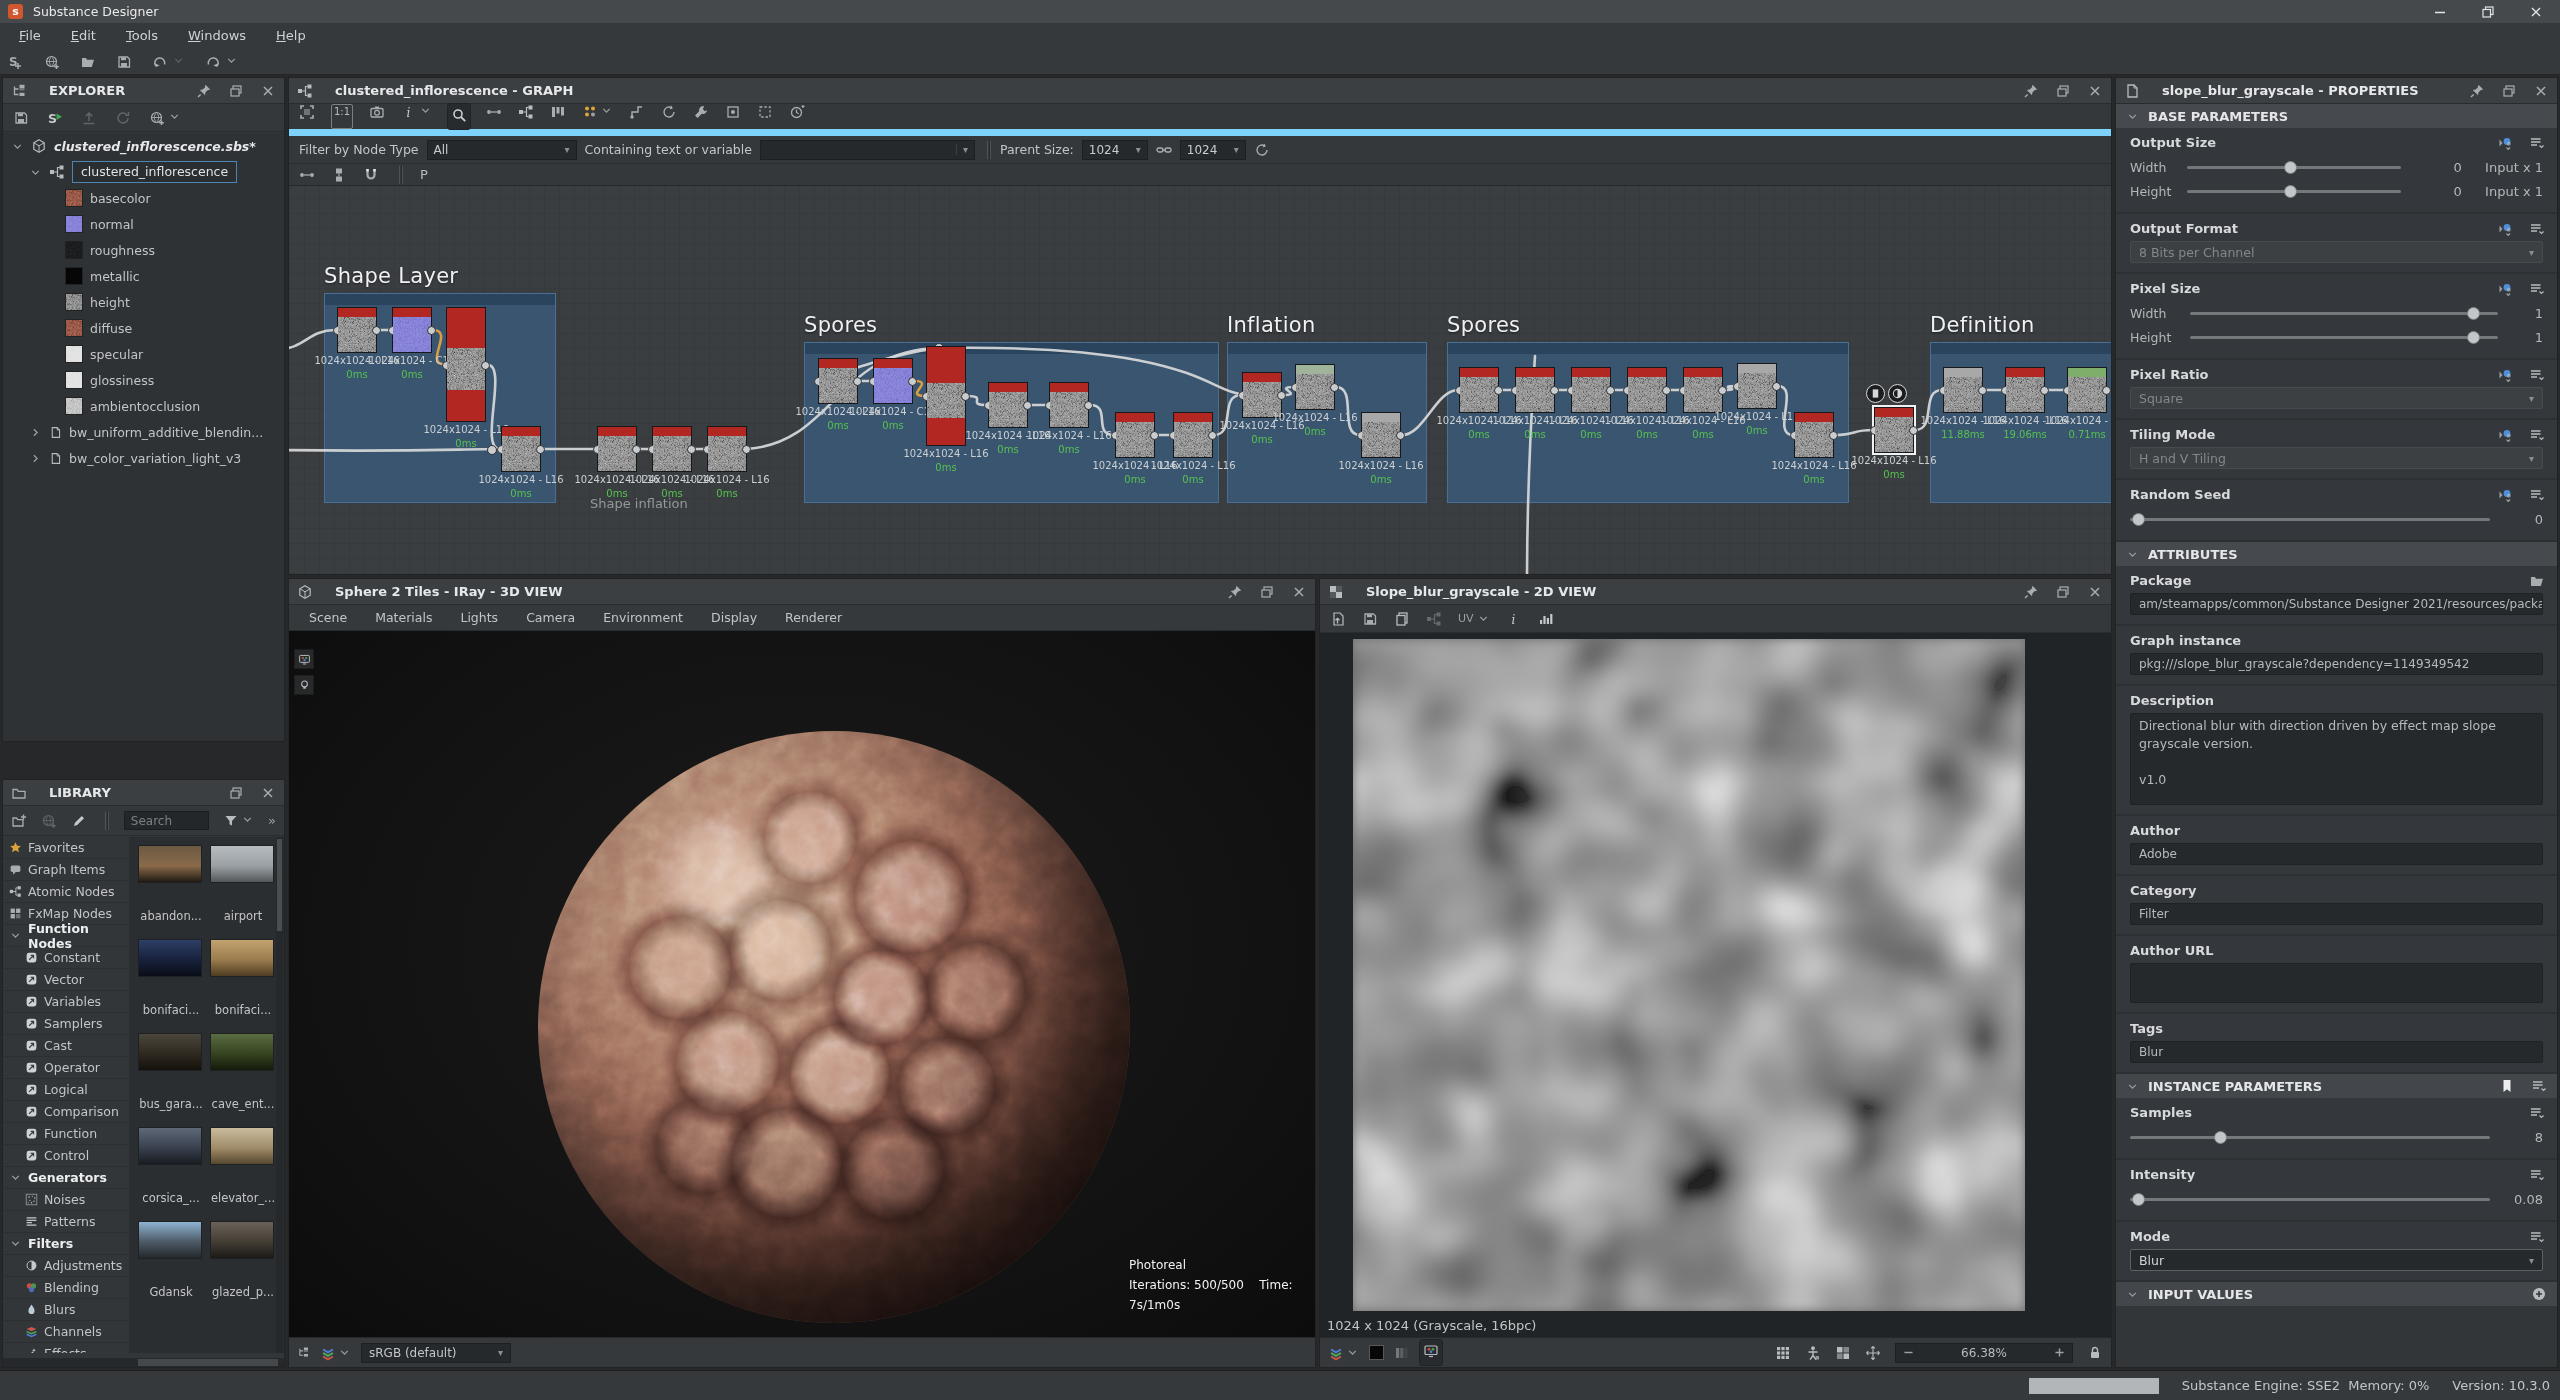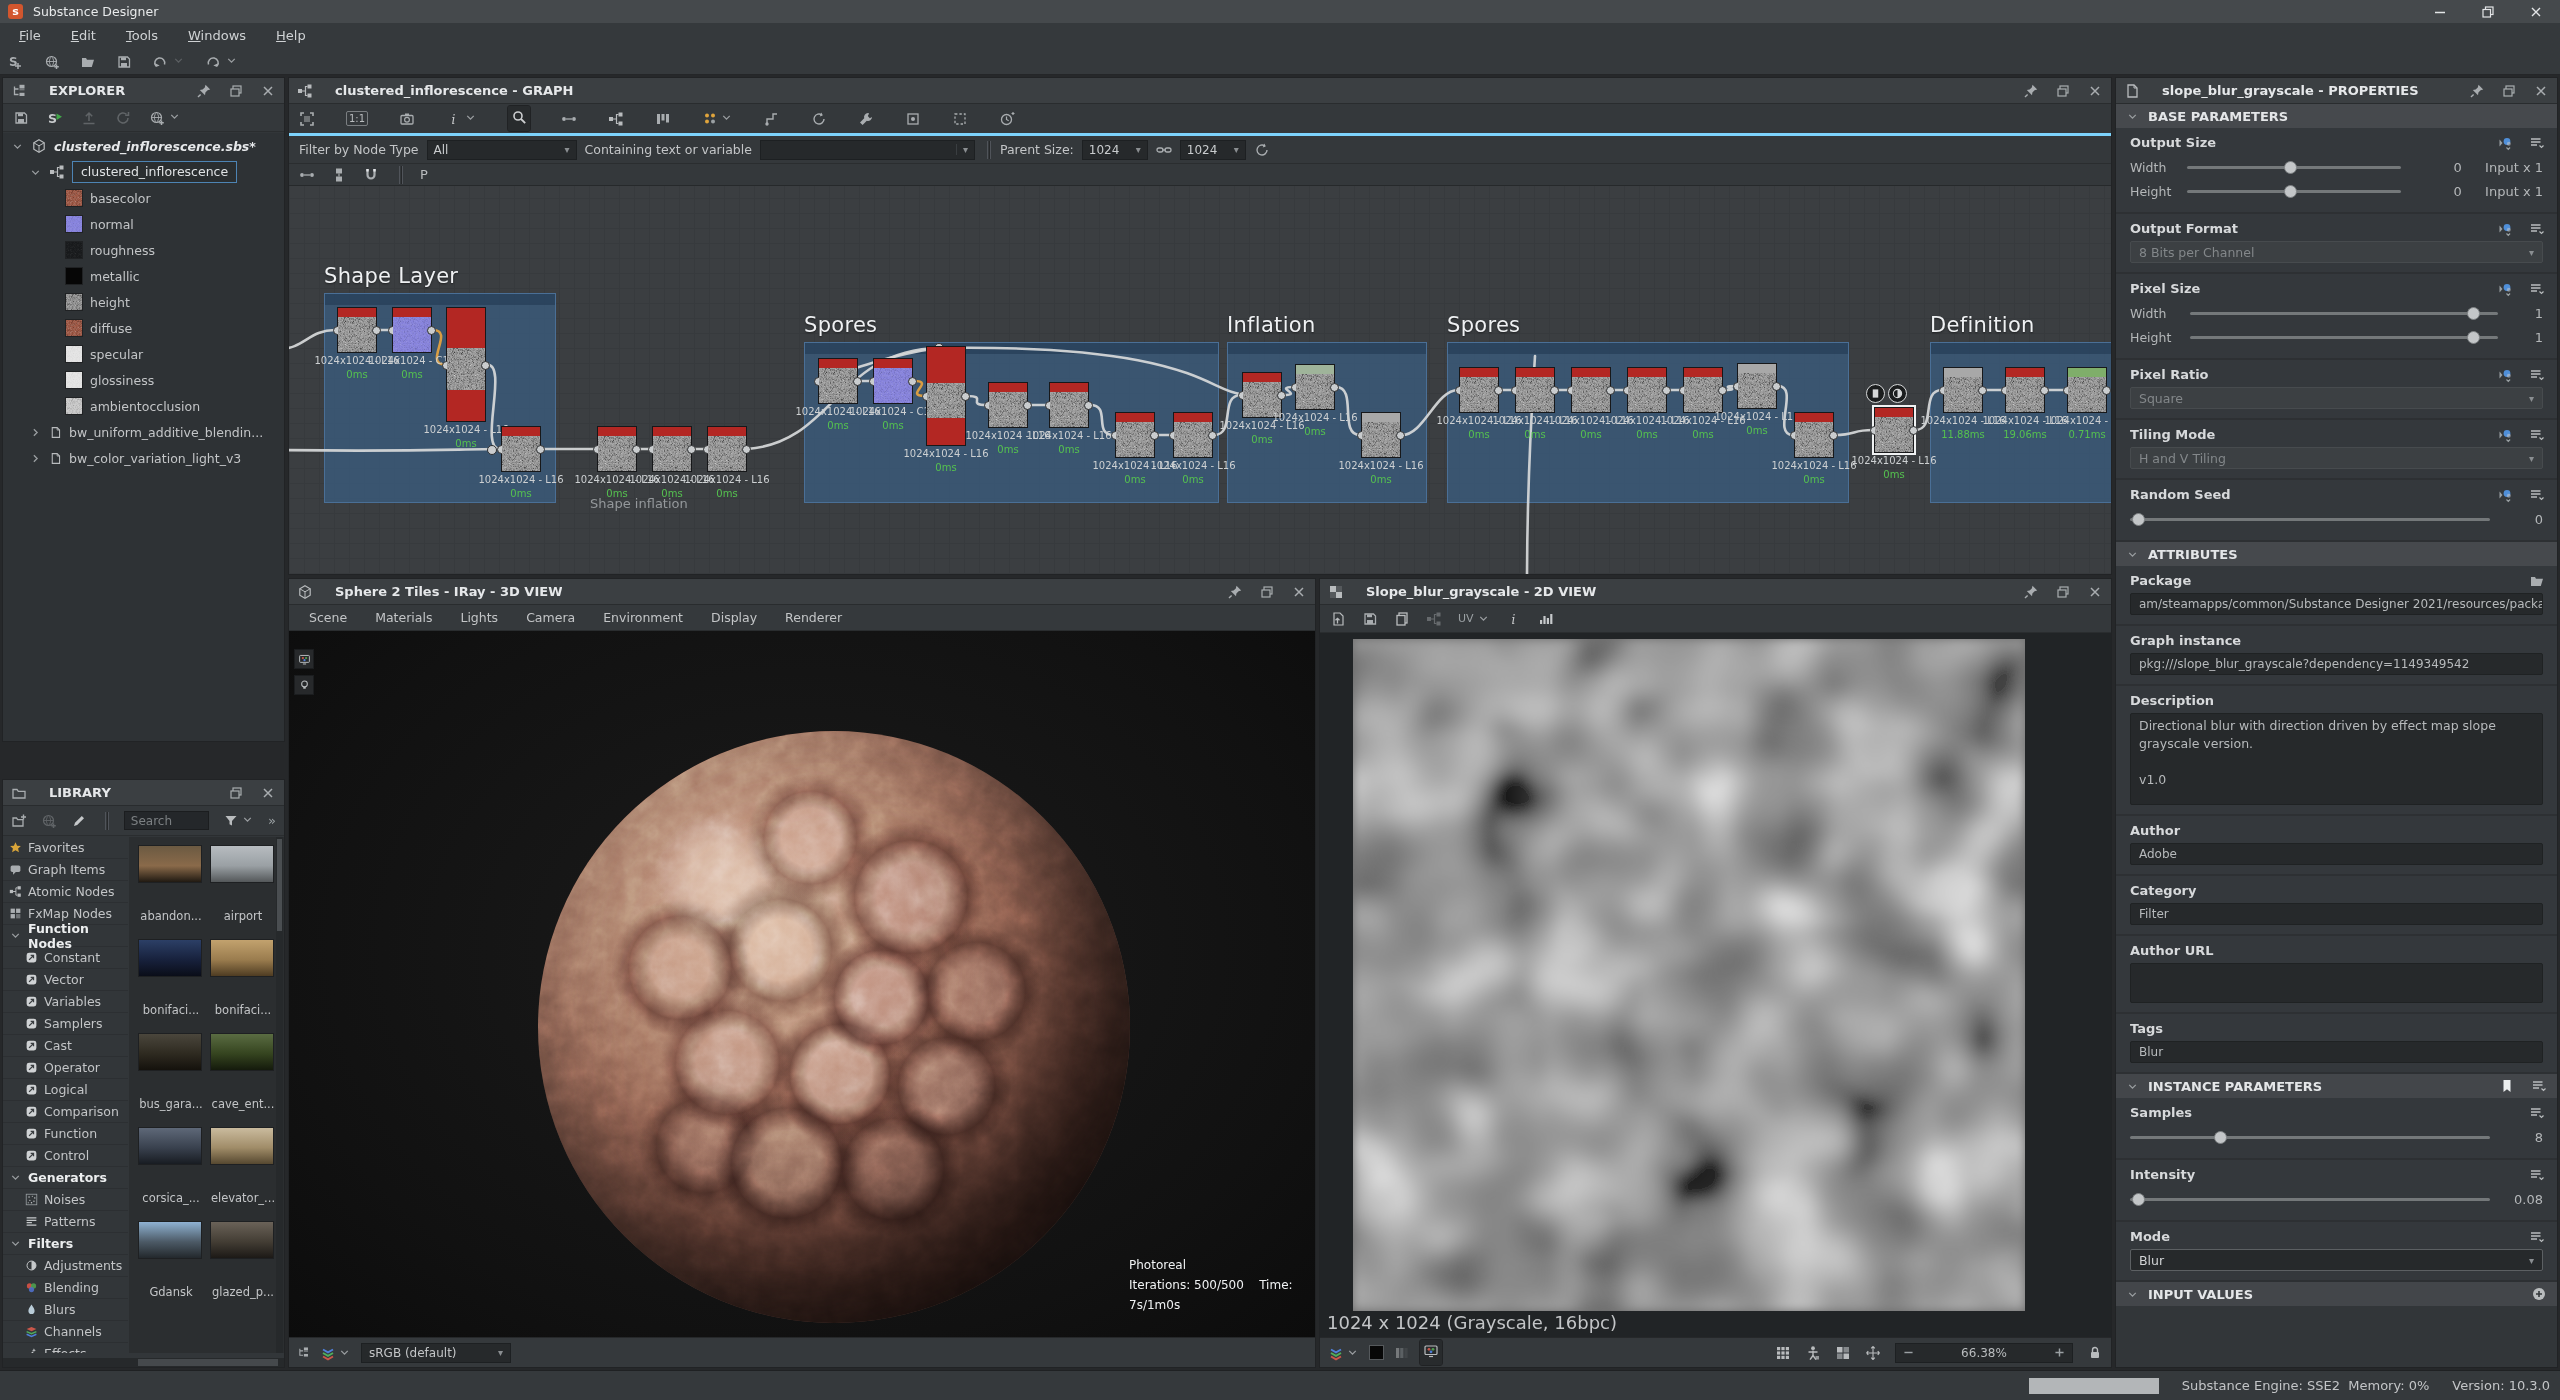--- a/index.html
+++ b/index.html
@@ -70,22 +70,22 @@
 .tcell .timg { width:64px; height:38px; border:1px solid #1e2022; }
 .tcell .tlabel { margin-top:26px; text-align:center; font-size:11.5px; color:#c3c5c7;
   white-space:nowrap; overflow:hidden; }
 .vscroll { position:absolute; right:1px; top:57px; bottom:14px; width:7px; background:#26292b; }
 .vscroll .vth { position:absolute; top:2px; left:1px; width:5px; height:92px; background:#4a4e51; }
 .hscroll { position:absolute; left:0; bottom:0; height:9px; right:0; background:#26292b; }
 .hscroll .hth { position:absolute; left:48%; width:50%; top:1px; bottom:1px; background:#45494c; }
 
 
 #graph { left:288px; top:77px; width:1824px; height:498px; }
-#gtools { height:32px; display:flex; align-items:center; gap:31px; padding:0 10px;
-  background:#34383b; border-bottom:3px solid #7dd3fc; }
+#gtools { height:32px; display:flex; gap:16px; padding:0 10px;
+  background:#34383b; border-bottom:7px solid #7dd3fc; }
 #gfilter { height:28px; display:flex; align-items:center; gap:8px; padding:0 10px;
   background:#34383b; border-bottom:1px solid #2a2d2f; font-size:12.5px; color:#c3c5c7; }
 .sel { height:20px; background:#26292b; border:1px solid #1d2022; display:flex; align-items:center;
   justify-content:space-between; padding:0 6px; color:#c9ccce; font-size:12px; }
 .dda { color:#8a8e91; font-size:10px; margin-left:8px; }
 .vsep { width:1px; height:18px; background:#50545a; margin:0 4px; box-shadow:2px 0 0 #26282a,3px 0 0 #50545a; }
 #gmini { height:22px; display:flex; align-items:center; gap:16px; padding:0 10px;
   background:#34383b; border-bottom:1px solid #26292b; color:#b9bcbe; }
 #gcanvas { position:absolute; left:0; top:108px; right:0; bottom:0; overflow:hidden;
   background:#3b3e41;
@@ -149,21 +149,21 @@
   border-top:1px solid #26282a; display:flex; align-items:center; gap:10px; padding:0 8px; }
 #csbox { width:150px; height:20px; background:#26292b; border:1px solid #1d2022; color:#c3c5c7;
   font-size:12px; display:flex; align-items:center; justify-content:space-between; padding:0 7px; }
 
 
 #view2d { left:1319px; top:578px; width:793px; height:790px; }
 #tools2d { height:28px; display:flex; align-items:center; gap:16px; padding:0 10px;
   background:#34383b; border-bottom:1px solid #2a2d2f; }
 #vp2d { position:absolute; left:0; top:54px; right:0; bottom:30px; background:#212426; overflow:hidden; }
 #tex2d { position:absolute; left:33px; top:6px; width:672px; height:672px; }
-#status2d { position:absolute; left:7px; bottom:4px; color:#c3c5c7; font-size:18px; }
+#status2d { position:absolute; left:7px; bottom:4px; color:#c3c5c7; font-size:13px; }
 #zoombox { width:178px; height:20px; background:#26292b; border:1px solid #1d2022; display:flex;
   align-items:center; justify-content:space-between; padding:0 6px; color:#b9bcbe; font-size:12px; }
 .swatch { width:15px; height:15px; background:#070707; border:1px solid #55595c; }
 
 
 #props { left:2115px; top:77px; width:443px; height:1291px; }
 .sechead { height:24px; background:#46494d; display:flex; align-items:center; gap:9px;
   padding:0 10px; font-weight:bold; color:#e4e6e8; font-size:13px; }
 .sechead.sub { background:#43464a; }
 .pgroup { position:relative; padding:7px 14px 9px; background:#34383c; border-bottom:2px solid #2d3033; }

